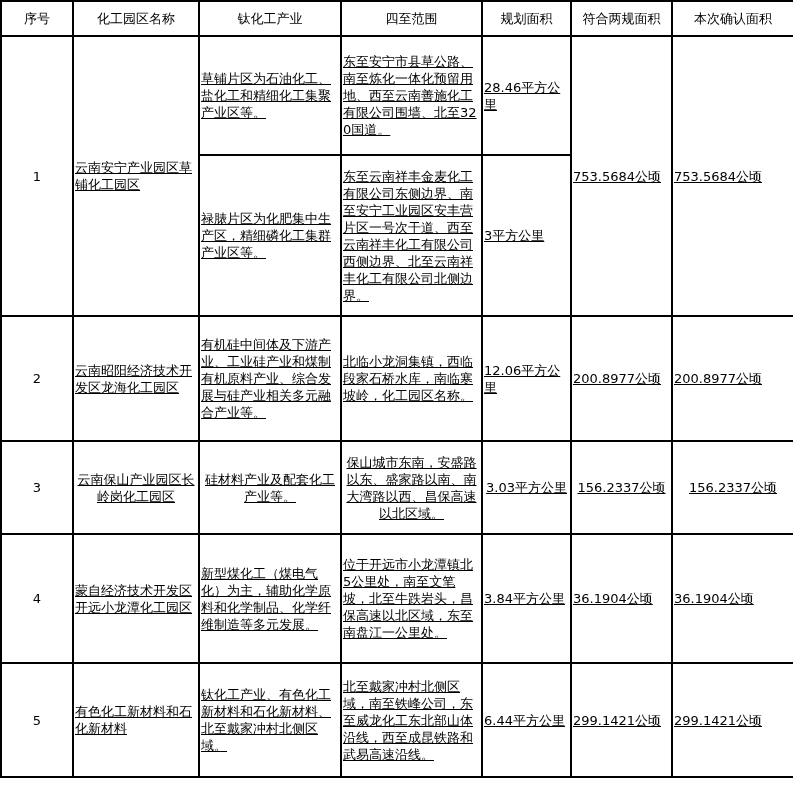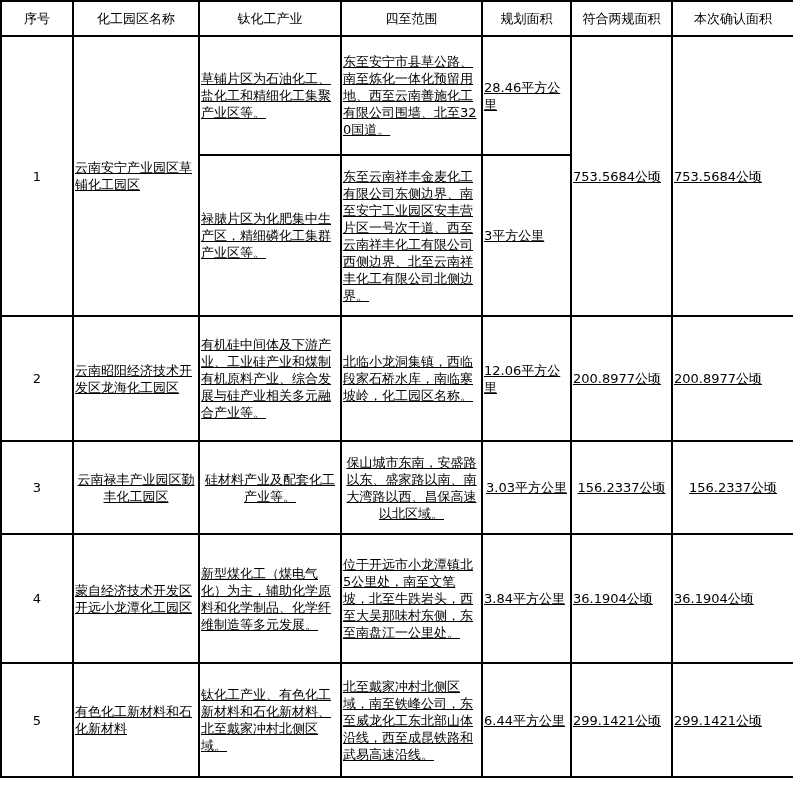--- a/index.html
+++ b/index.html
@@ -73,32 +73,32 @@
       <td class="center">2</td>
       <td class="left">云南昭阳经济技术开发区龙海化工园区</td>
       <td class="left">有机硅中间体及下游产业、工业硅产业和煤制有机原料产业、综合发展与硅产业相关多元融合产业等。</td>
       <td class="left">北临小龙洞集镇，西临段家石桥水库，南临寒坡岭，化工园区名称。</td>
       <td class="left">12.06平方公里</td>
       <td class="left">200.8977公顷</td>
       <td class="left">200.8977公顷</td>
     </tr>
     <tr class="r3">
       <td class="center">3</td>
-      <td class="left">云南禄丰产业园区勤丰化工园区</td>
+      <td class="left">云南保山产业园区长岭岗化工园区</td>
       <td class="left">硅材料产业及配套化工产业等。</td>
       <td class="left">保山城市东南，安盛路以东、盛家路以南、南大湾路以西、昌保高速以北区域。</td>
       <td class="left">3.03平方公里</td>
       <td class="left">156.2337公顷</td>
       <td class="left">156.2337公顷</td>
     </tr>
     <tr class="r4">
       <td class="center">4</td>
       <td class="left">蒙自经济技术开发区开远小龙潭化工园区</td>
       <td class="left">新型煤化工（煤电气化）为主，辅助化学原料和化学制品、化学纤维制造等多元发展。</td>
-      <td class="left">位于开远市小龙潭镇北5公里处，南至文笔坡，北至牛跌岩头，西至大吴那味村东侧，东至南盘江一公里处。</td>
+      <td class="left">位于开远市小龙潭镇北5公里处，南至文笔坡，北至牛跌岩头，昌保高速以北区域，东至南盘江一公里处。</td>
       <td class="left">3.84平方公里</td>
       <td class="left">36.1904公顷</td>
       <td class="left">36.1904公顷</td>
     </tr>
     <tr class="r5">
       <td class="center">5</td>
       <td class="left">有色化工新材料和石化新材料</td>
       <td class="left">钛化工产业、有色化工新材料和石化新材料、北至戴家冲村北侧区域。</td>
       <td class="left">北至戴家冲村北侧区域，南至铁峰公司，东至威龙化工东北部山体沿线，西至成昆铁路和武易高速沿线。</td>
       <td class="left">6.44平方公里</td>

